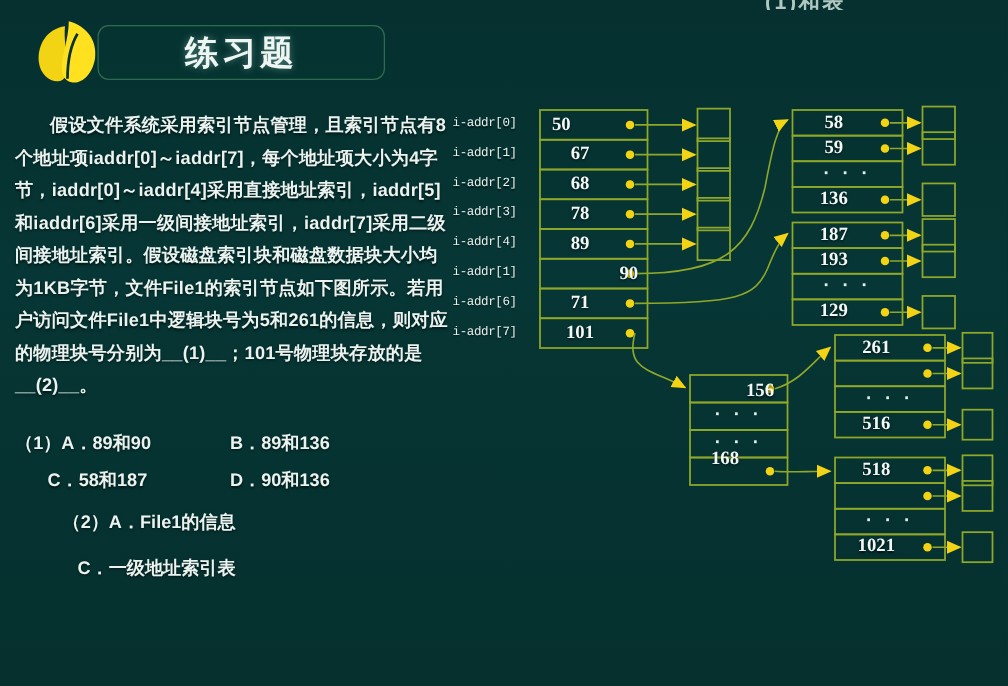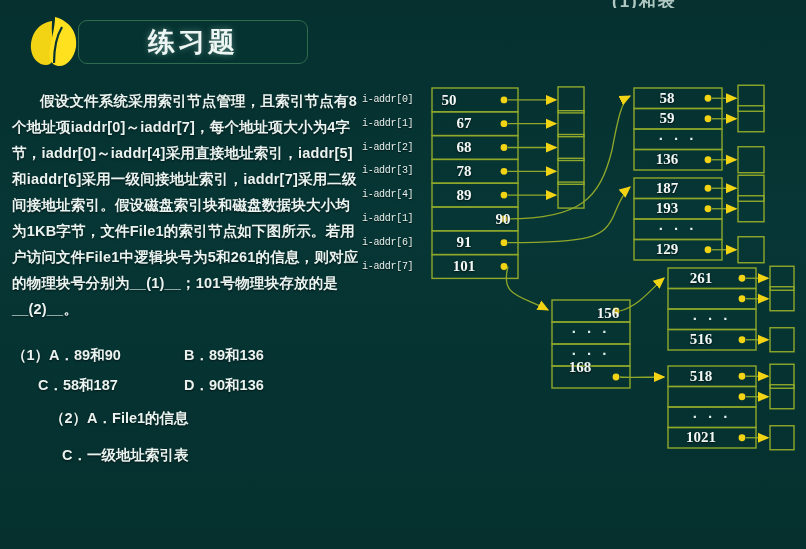--- a/index.html
+++ b/index.html
@@ -220,21 +220,21 @@
       <div class="cellnum" style="left: 432px; top: 115.3px; width: 64px;">67</div>
       <div class="lbl" style="left: 362px; top: 141.6px; width: 70px;">i-addr[2]</div>
       <div class="cellnum" style="left: 432px; top: 139.1px; width: 64px;">68</div>
       <div class="lbl" style="left: 362px; top: 165.4px; width: 70px;">i-addr[3]</div>
       <div class="cellnum" style="left: 432px; top: 162.9px; width: 64px;">78</div>
       <div class="lbl" style="left: 362px; top: 189.2px; width: 70px;">i-addr[4]</div>
       <div class="cellnum" style="left: 432px; top: 186.7px; width: 64px;">89</div>
       <div class="lbl" style="left: 362px; top: 213px; width: 70px;">i-addr[1]</div>
       <div class="cellnum" style="left: 432px; top: 210.5px; width: 64px; margin-left: 39px;">90</div>
       <div class="lbl" style="left: 362px; top: 236.8px; width: 70px;">i-addr[6]</div>
-      <div class="cellnum" style="left: 432px; top: 234.3px; width: 64px;">91</div>
+      <div class="cellnum" style="left: 432px; top: 234.3px; width: 64px;">71</div>
       <div class="lbl" style="left: 362px; top: 260.6px; width: 70px;">i-addr[7]</div>
       <div class="cellnum" style="left: 432px; top: 258.1px; width: 64px;">101</div>
       <div class="cellnum" style="left: 634px; top: 89.5px; width: 66px;">58</div>
       <div class="cellnum" style="left: 634px; top: 110px; width: 66px;">59</div>
       <div class="dots" style="left: 634px; top: 130px; width: 88px;">· · ·</div>
       <div class="cellnum" style="left: 634px; top: 151px; width: 66px;">136</div>
       <div class="cellnum" style="left: 634px; top: 179.5px; width: 66px;">187</div>
       <div class="cellnum" style="left: 634px; top: 200px; width: 66px;">193</div>
       <div class="dots" style="left: 634px; top: 220px; width: 88px;">· · ·</div>
       <div class="cellnum" style="left: 634px; top: 241px; width: 66px;">129</div>

